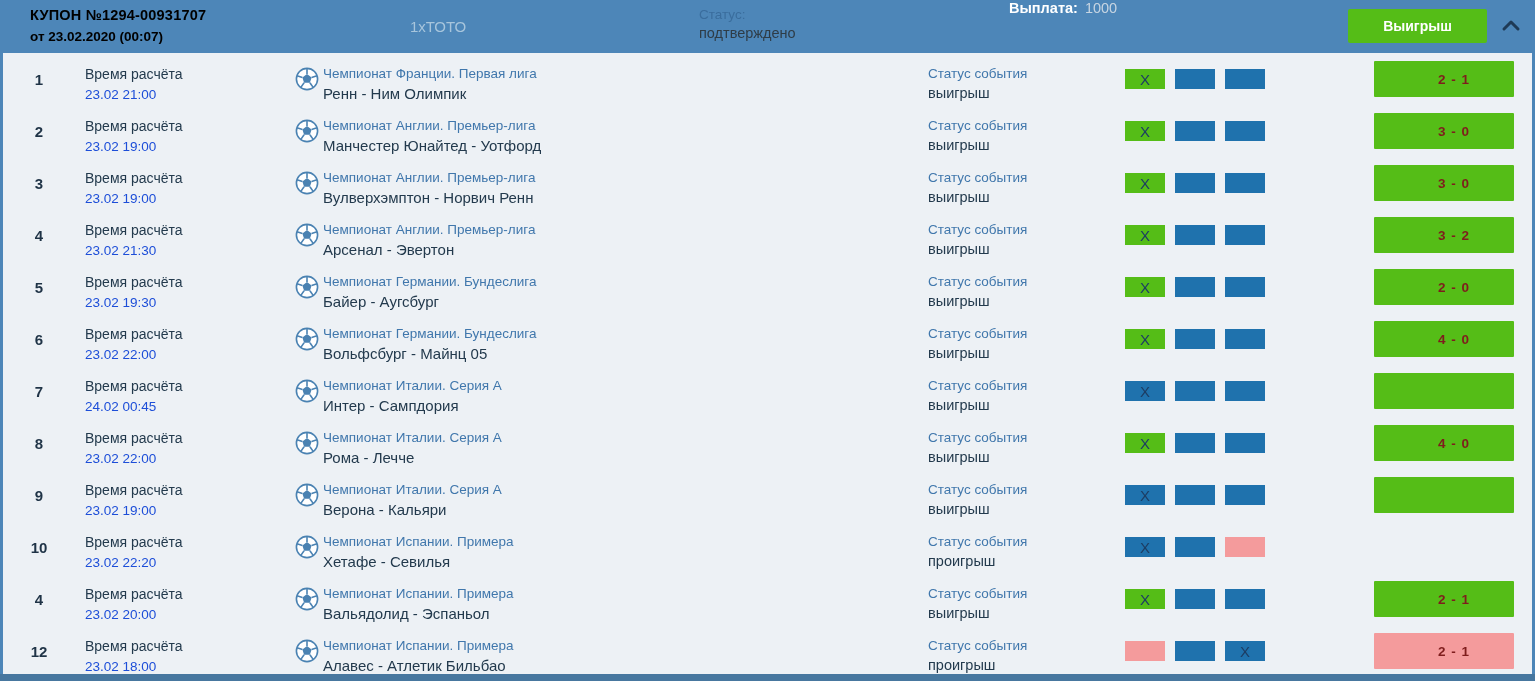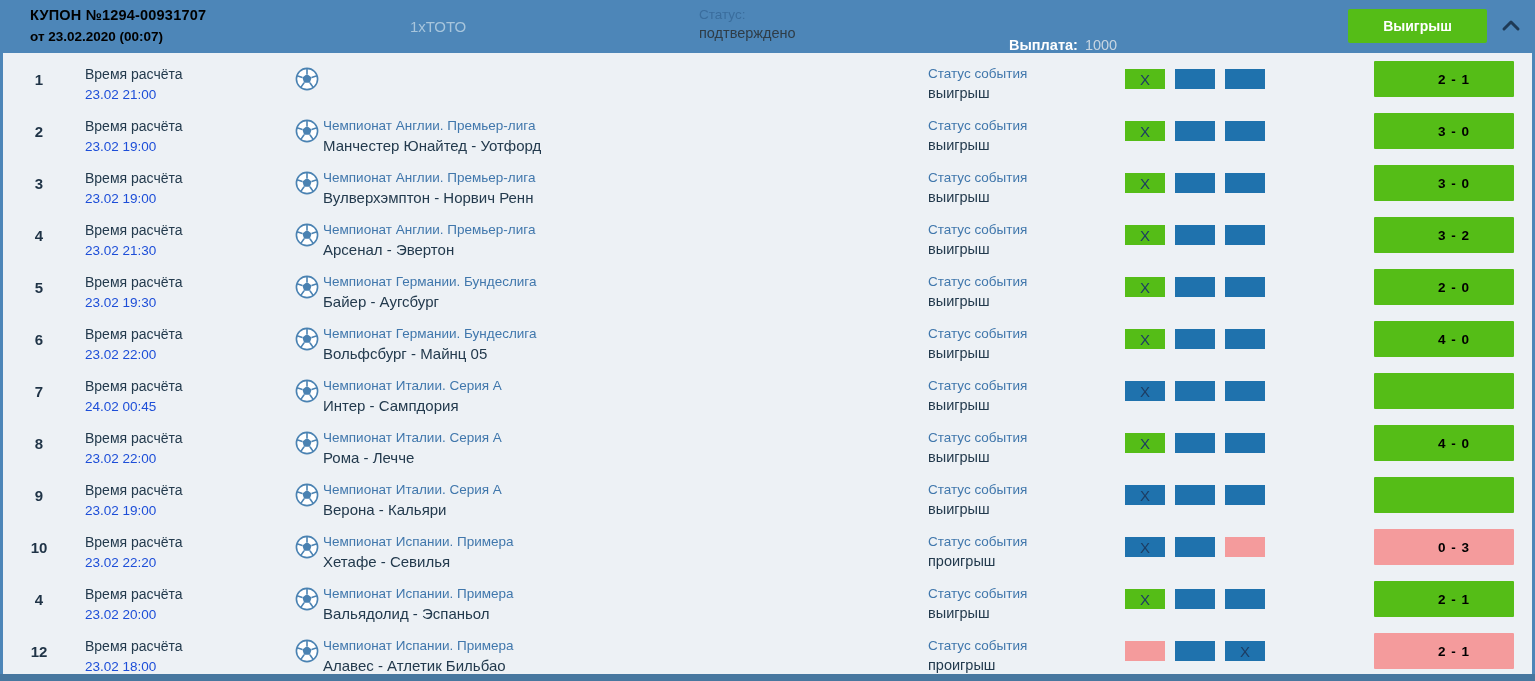--- a/index.html
+++ b/index.html
@@ -23,21 +23,21 @@
   .product {
     position: absolute; left: 370px; top: 0; height: 100%;
     display: flex; align-items: center;
     color: #a7c5dc; font-size: 15px; margin-left: 40px;
   }
   .hstatus { position: absolute; left: 699px; top: 7px; }
   .hstatus-lbl { font-size: 13.5px; color: #3a6d9d; }
   .hstatus-val { font-size: 14.5px; color: #2e3c47; margin-top: 3px; }
   .payout {
     position: absolute; left: 1009px; top: 0; height: 100%;
-    display: flex; align-items: flex-end; gap: 7px;
+    display: flex; align-items: flex-start; gap: 7px;
   }
   .payout-lbl { color: #ffffff; font-size: 14.5px; font-weight: bold; }
   .payout-val { color: #c7d5e2; font-size: 14.5px; }
   .win-chip {
     position: absolute; left: 1348px; top: 9px;
     width: 139px; height: 34px;
     background: #55bd17; border-radius: 2px;
     color: #ffffff; font-size: 14px; font-weight: bold;
     display: flex; align-items: center; justify-content: center;
     cursor: default;
@@ -84,21 +84,21 @@
   }
   .pick {
     width: 40px; height: 20px;
     display: flex; align-items: center; justify-content: center;
     font-size: 15px; color: #1d3d63;
   }
   .badge {
     position: absolute; left: 1371px; top: 8px;
     width: 140px; height: 36px; border-radius: 1px;
     display: flex; align-items: center; justify-content: center;
-    color: #000000; font-size: 13.5px; font-weight: bold; letter-spacing: 1px; padding-left: 20px;
+    color: #7f1d1d; font-size: 13.5px; font-weight: bold; letter-spacing: 1px; padding-left: 20px;
   }
 </style>
 </head>
 <body>
 
 <div class="panel">
 
   <div class="header">
     <div class="coupon">
       <div class="coupon-no">КУПОН №1294-00931707</div>
@@ -136,20 +136,24 @@
         <polygon points="12,7.1 16.6,10.5 14.9,15.8 9.1,15.8 7.4,10.5" fill="#4a82b2"></polygon>
         <g stroke="#4a82b2" stroke-width="1.6">
           <line x1="12" y1="7.1" x2="12" y2="1.4"></line>
           <line x1="16.6" y1="10.5" x2="22" y2="8.7"></line>
           <line x1="14.9" y1="15.8" x2="18.2" y2="20.4"></line>
           <line x1="9.1" y1="15.8" x2="5.8" y2="20.4"></line>
           <line x1="7.4" y1="10.5" x2="2" y2="8.7"></line>
         </g>
       </svg>
     </span>
+    <div class="two-line event-col">
+      <a class="league" href="#">Чемпионат Франции. Первая лига</a>
+      <div class="match">Ренн - Ним Олимпик</div>
+    </div>
     <div class="two-line status-col">
       <div class="lbl-blue">Статус события</div>
       <div class="val-dark">выигрыш</div>
     </div>
     <div class="picks">
           <div class="pick" style="background: rgb(85, 189, 23);">X</div>
           <div class="pick" style="background: rgb(31, 114, 173);"></div>
           <div class="pick" style="background: rgb(31, 114, 173);"></div>
         </div>
     <div class="badge" style="background: rgb(85, 189, 23);">2 - 1</div>
@@ -460,21 +464,20 @@
     </div>
     <div class="two-line status-col">
       <div class="lbl-blue">Статус события</div>
       <div class="val-dark">проигрыш</div>
     </div>
     <div class="picks">
           <div class="pick" style="background: rgb(31, 114, 173);">X</div>
           <div class="pick" style="background: rgb(31, 114, 173);"></div>
           <div class="pick" style="background: rgb(244, 155, 156);"></div>
         </div>
-    <div class="badge" style="background: rgb(244, 155, 156);">0 - 3</div>
   </div>
 
   <div class="row">
     <div class="num">4</div>
     <div class="two-line time-col">
       <div class="lbl-dark">Время расчёта</div>
       <div class="val-blue">23.02 20:00</div>
     </div>
     <span class="ball">
       <svg width="24" height="24" viewBox="0 0 24 24">

